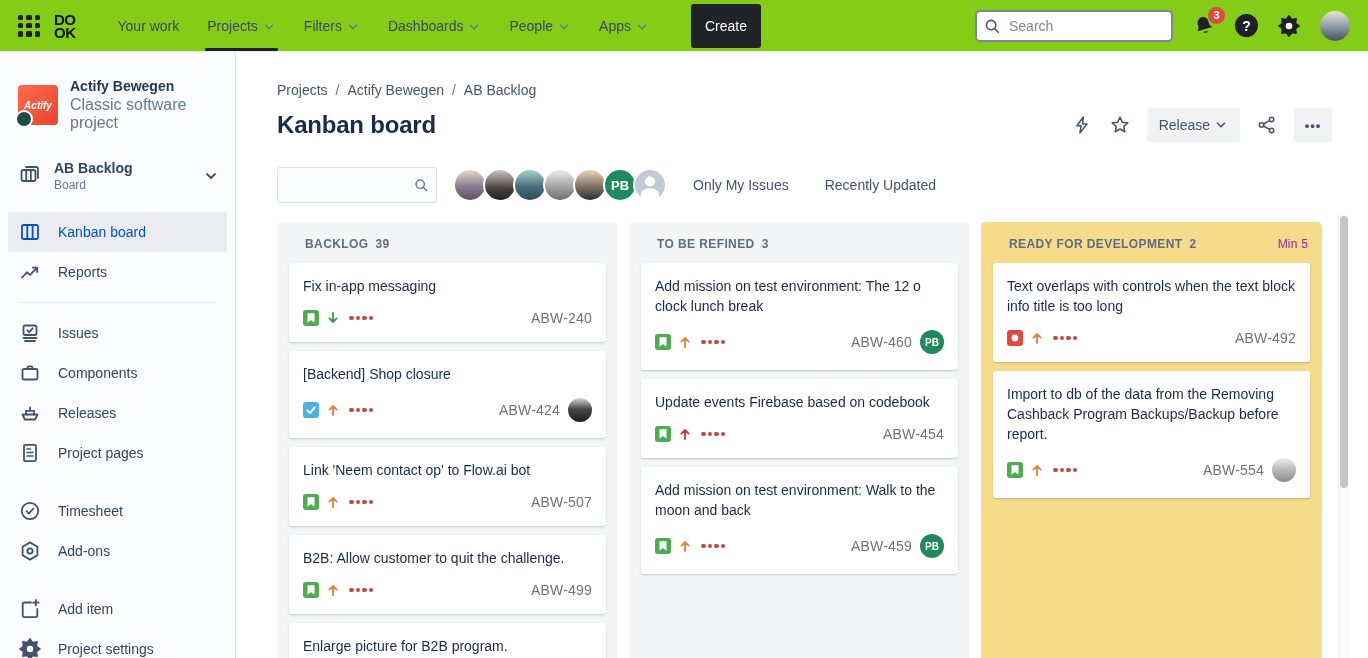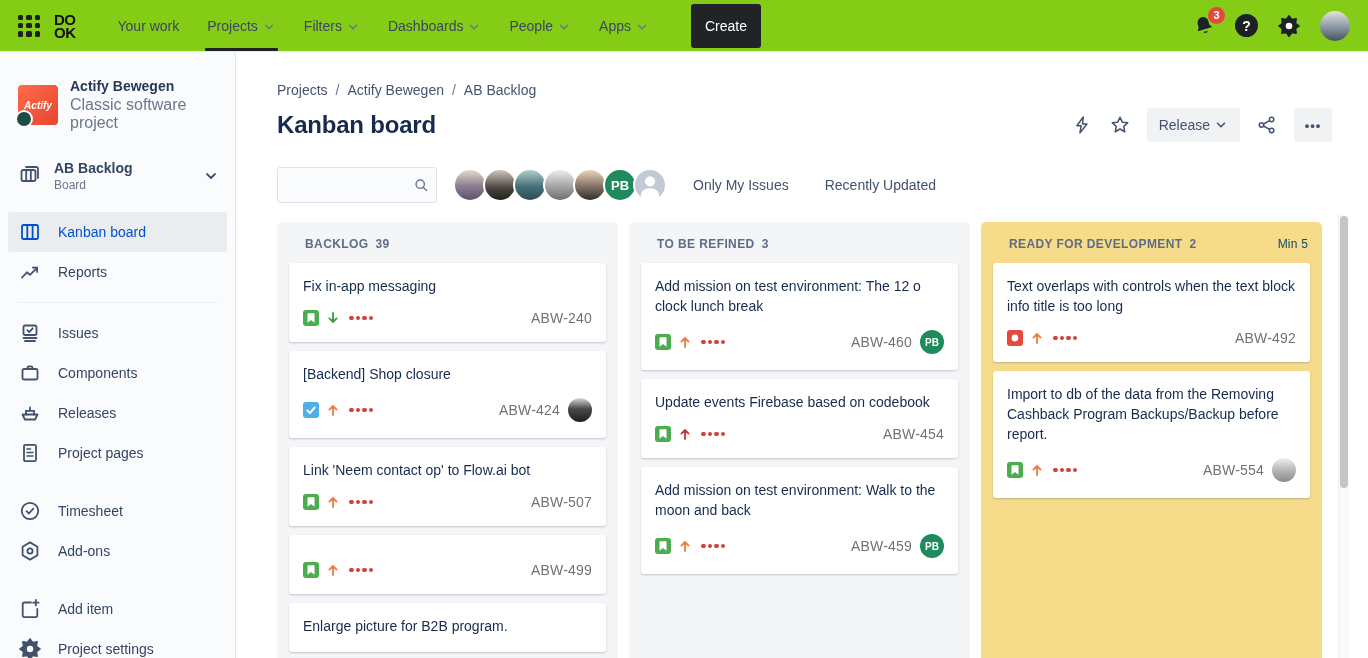--- a/index.html
+++ b/index.html
@@ -94,21 +94,21 @@
     cursor:pointer; margin-right:36px; }
 
   
   .board { display:flex; gap:11px; margin-top:19px; height:443px; }
   .column { width:341px; flex:none; background:#F4F5F7; border-radius:5px; padding:0 10px;
     overflow:hidden; }
   .column.highlight { background:#F5DB8A; }
   .col-header { display:flex; align-items:center; padding:15px 4px 12px 6px; font-size:12px;
     font-weight:600; color:#5E6C84; letter-spacing:0.4px;margin-left:12px; }
   .col-count { margin-left:7px; font-weight:600; }
-  .col-min { margin-left:auto; font-weight:500; color:#0c4a6e; letter-spacing:0.2px; }
+  .col-min { margin-left:auto; font-weight:500; color:#a21caf; letter-spacing:0.2px; }
   .card { background:#fff; border-radius:3px; box-shadow:0 1px 2px rgba(9,30,66,0.22);
     padding:13px 14px 16px 14px; margin:0 2px 9px 2px; cursor:pointer; }
   .card-title { font-size:14px; line-height:20px; color:#172B4D; }
   .card-meta { display:flex; align-items:center; margin-top:14px; }
   .type-icon { width:16px; height:16px; border-radius:3px; flex:none; display:flex;
     align-items:center; justify-content:center; margin-right:7px; }
   .type-icon.story { background:#4BAD50; }
   .type-icon.task  { background:#4FB0E8; }
   .type-icon.bug   { background:#E5483C; }
   .prio { display:flex; align-items:center; margin-right:7px; }
@@ -178,20 +178,27 @@
       <span>Apps</span>
       <svg width="14" height="14" viewBox="0 0 16 16">
           <path d="M4 6l4 4 4-4" fill="none" stroke="#6B778C" stroke-width="1.8" stroke-linecap="round" stroke-linejoin="round"></path>
         </svg>
     </div>
   </nav>
 
   <button class="create-btn">Create</button>
 
   <div class="topnav-right">
+    <div class="nav-search">
+      <svg class="mag" width="18" height="18" viewBox="0 0 20 20">
+          <circle cx="9" cy="9" r="5.2" fill="none" stroke="#44546F" stroke-width="1.8"></circle>
+          <path d="M13 13l4 4" stroke="#44546F" stroke-width="1.8" stroke-linecap="round"></path>
+        </svg>
+      <input type="text" placeholder="Search" style="">
+    </div>
     <button class="icon-btn">
       <svg width="24" height="24" viewBox="0 0 24 24" style="transform:rotate(-16deg)">
           <path d="M12 3a5.5 5.5 0 0 1 5.5 5.5V12l2 3.2H4.5L6.5 12V8.5A5.5 5.5 0 0 1 12 3z" fill="#1D2125"></path>
           <path d="M9.8 17.5a2.3 2.3 0 0 0 4.4 0z" fill="#1D2125"></path>
         </svg>
       <span class="badge">3</span>
     </button>
     <button class="icon-btn">
       <span class="help-circle">?</span>
     </button>
@@ -476,20 +483,21 @@
               <i></i>
               <i></i>
               <i></i>
               <i></i>
             </span>
           <span class="card-key">ABW-507</span>
         </div>
       </div>
 
       <div class="card">
+        <div class="card-title">B2B: Allow customer to quit the challenge.</div>
         <div class="card-meta">
           <span class="type-icon story">
               <svg width="16" height="16" viewBox="0 0 16 16">
                 <path d="M5 3.3h6a.5.5 0 0 1 .5.5v9l-3.5-2.7L4.5 12.8v-9a.5.5 0 0 1 .5-.5z" fill="#fff"></path>
               </svg>
             </span>
           <span class="prio prio-high">
               <svg width="14" height="14" viewBox="0 0 14 14">
                 <path d="M7 12V3.2M3.4 6.6L7 3l3.6 3.6" fill="none" stroke="currentColor" stroke-width="1.9" stroke-linecap="round" stroke-linejoin="round"></path>
               </svg>

